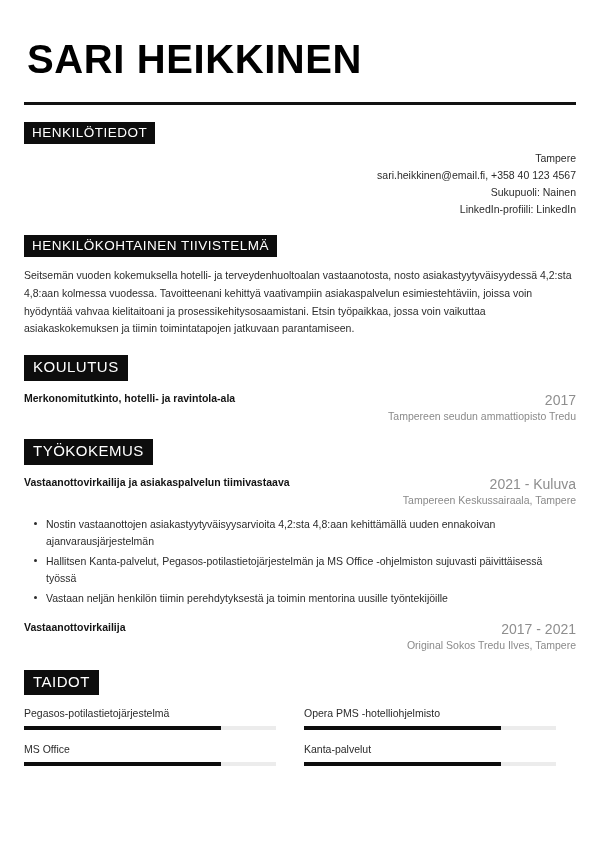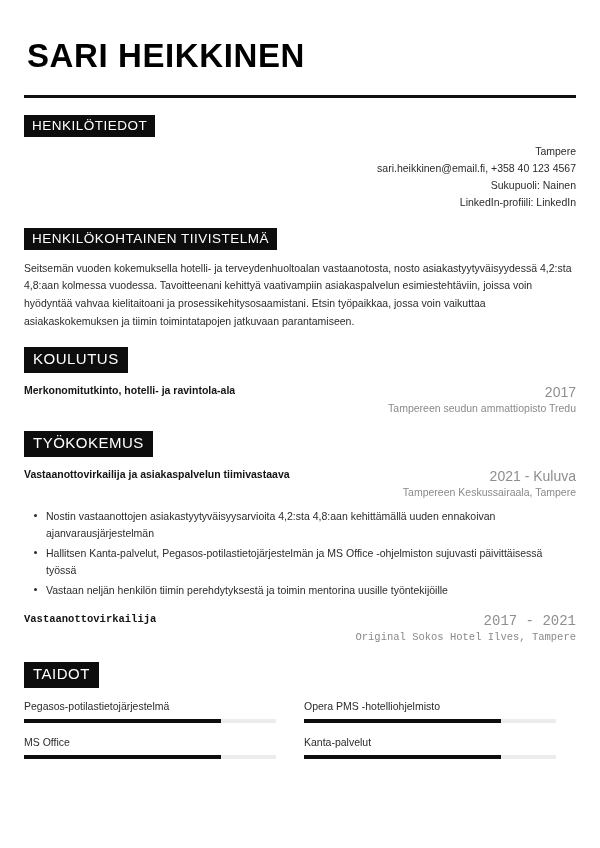--- a/index.html
+++ b/index.html
@@ -19,21 +19,21 @@
     height: 848px;
     box-sizing: border-box;
     padding: 38px 24px 0 24px;
     position: relative;
     background: #ffffff;
     overflow: hidden;
   }
 
   
   .name {
-    font-size: 33px;
+    font-size: 40px;
     font-weight: 700;
     letter-spacing: 0.6px;
     line-height: 1.08;
     margin: 0 0 16px 3px;
     color: #000000;
     text-transform: uppercase;
   }
   .name-rule {
     height: 3px;
     background: #121212;
@@ -197,26 +197,26 @@
         <span class="entry-date">2021 - Kuluva</span>
       </div>
       <div class="entry-sub">Tampereen Keskussairaala, Tampere</div>
       <ul class="bullets">
         <li>Nostin vastaanottojen asiakastyytyväisyysarvioita 4,2:sta 4,8:aan kehittämällä uuden ennakoivan ajanvarausjärjestelmän</li>
         <li>Hallitsen Kanta-palvelut, Pegasos-potilastietojärjestelmän ja MS Office -ohjelmiston sujuvasti päivittäisessä työssä</li>
         <li>Vastaan neljän henkilön tiimin perehdytyksestä ja toimin mentorina uusille työntekijöille</li>
       </ul>
     </div>
 
-    <div class="entry" style="margin-top:14px;font-family:Liberation Mono, monospace;">
+    <div class="entry" style="margin-top:14px;">
       <div class="entry-head">
         <span class="entry-title">Vastaanottovirkailija</span>
         <span class="entry-date">2017 - 2021</span>
       </div>
-      <div class="entry-sub">Original Sokos Hotel Ilves, Tampere</div>
+      <div class="entry-sub">Original Sokos Tredu Ilves, Tampere</div>
     </div>
   </div>
 
   <div class="section" style="margin-top:19px;">
     <span class="badge lg">TAIDOT</span>
     <div class="skills-grid">
 
       <div>
         <div class="skill-label">Pegasos-potilastietojärjestelmä</div>
         <div class="skill-track">

